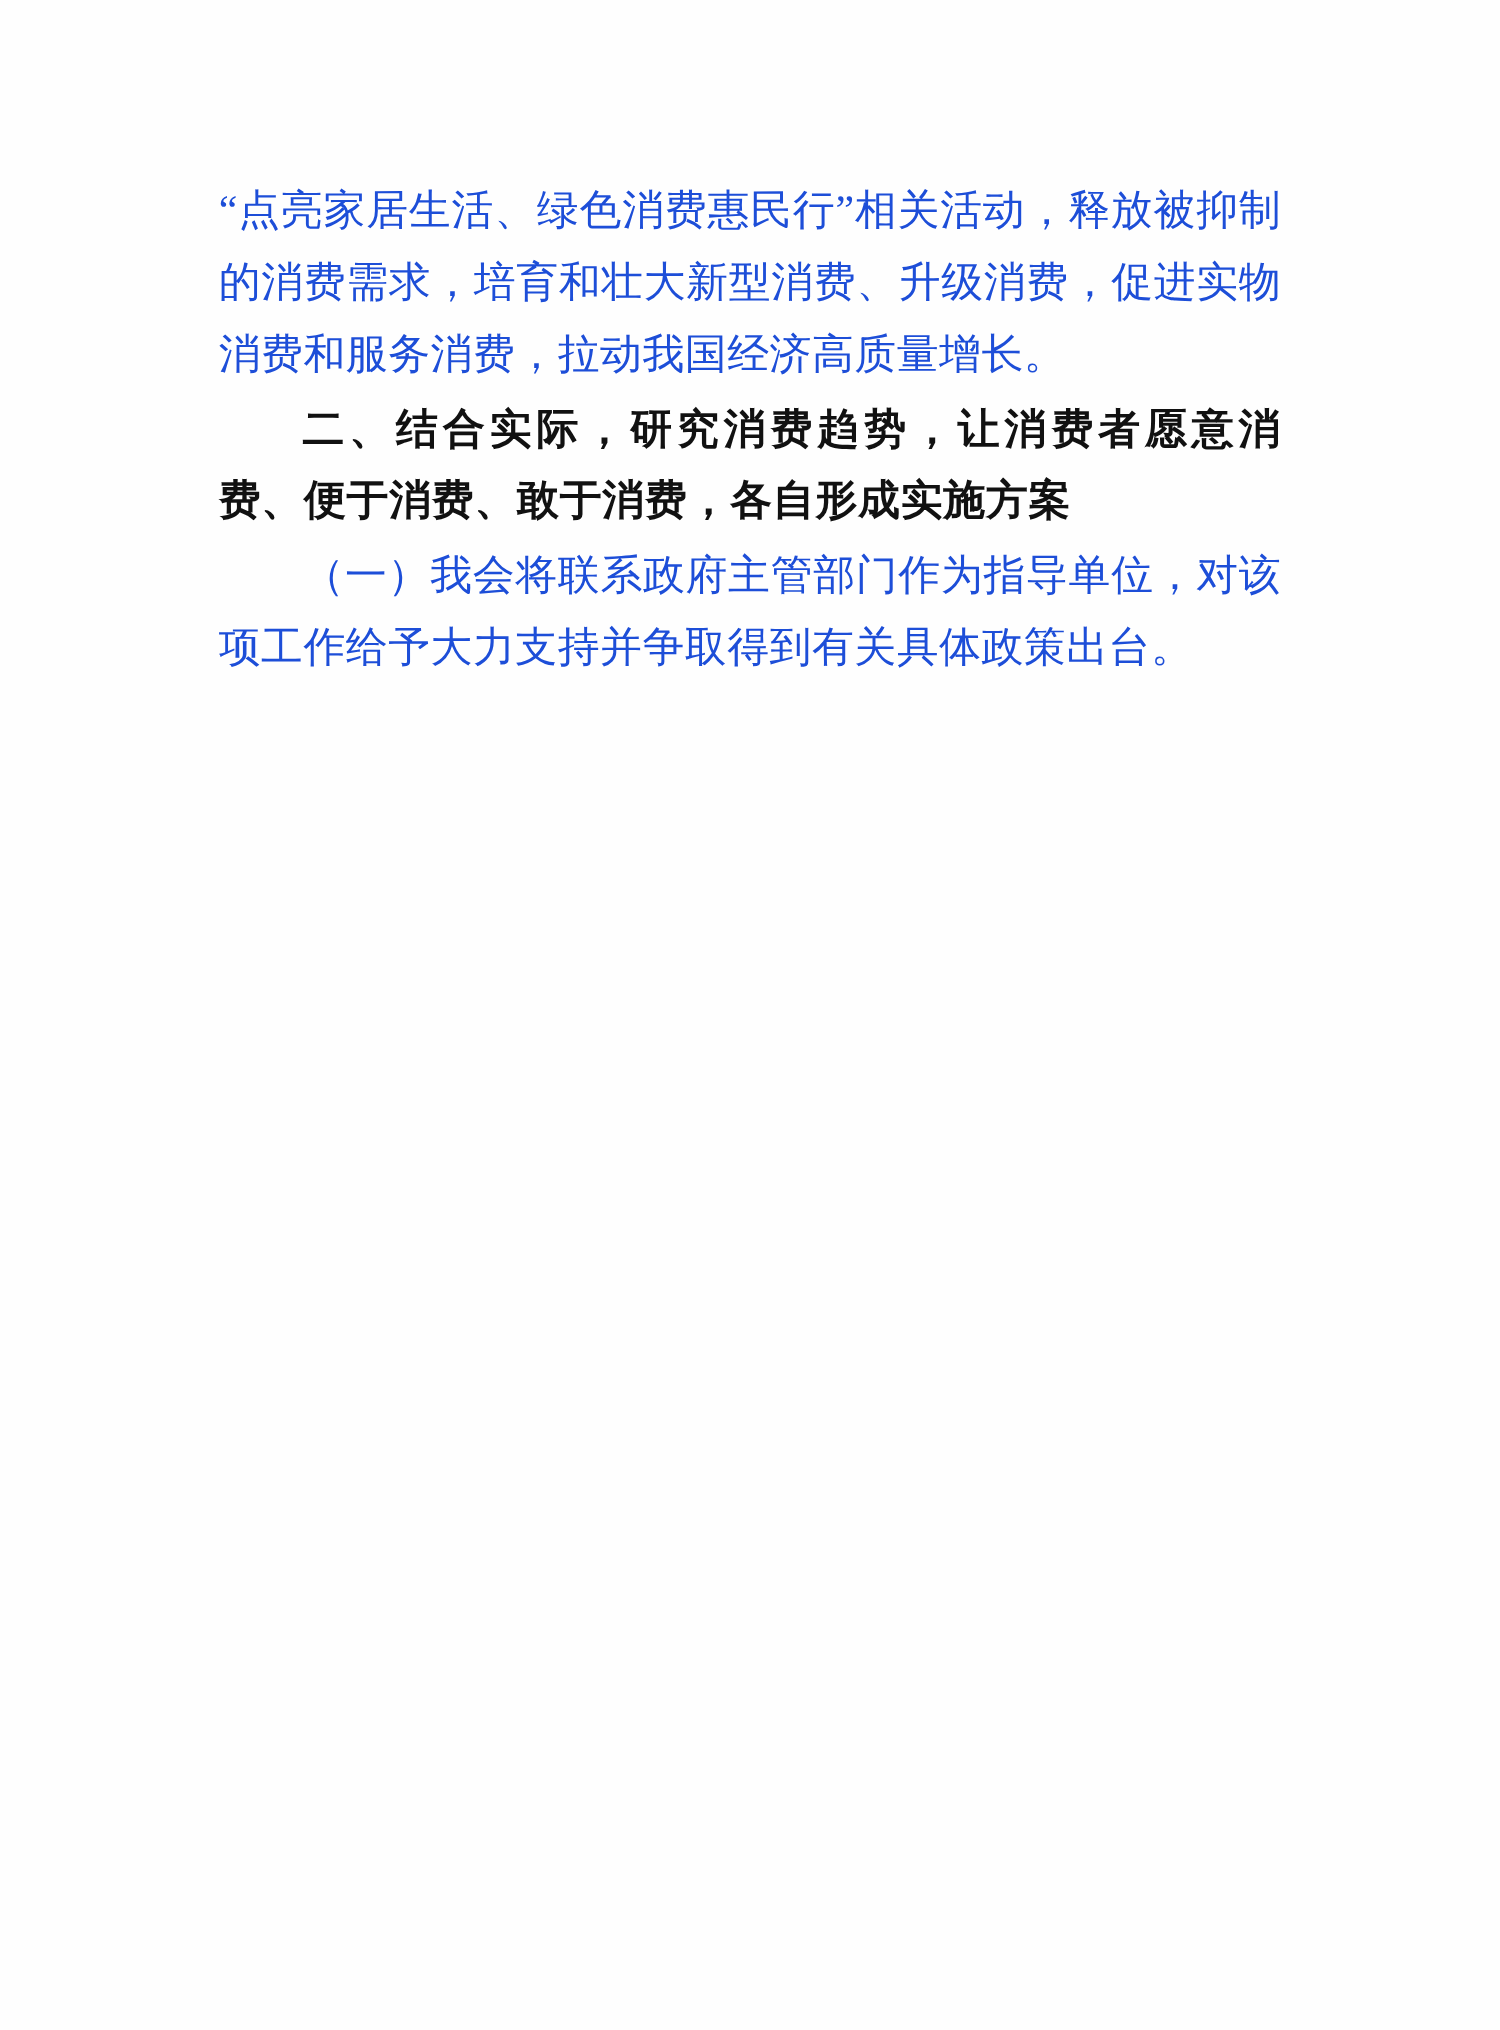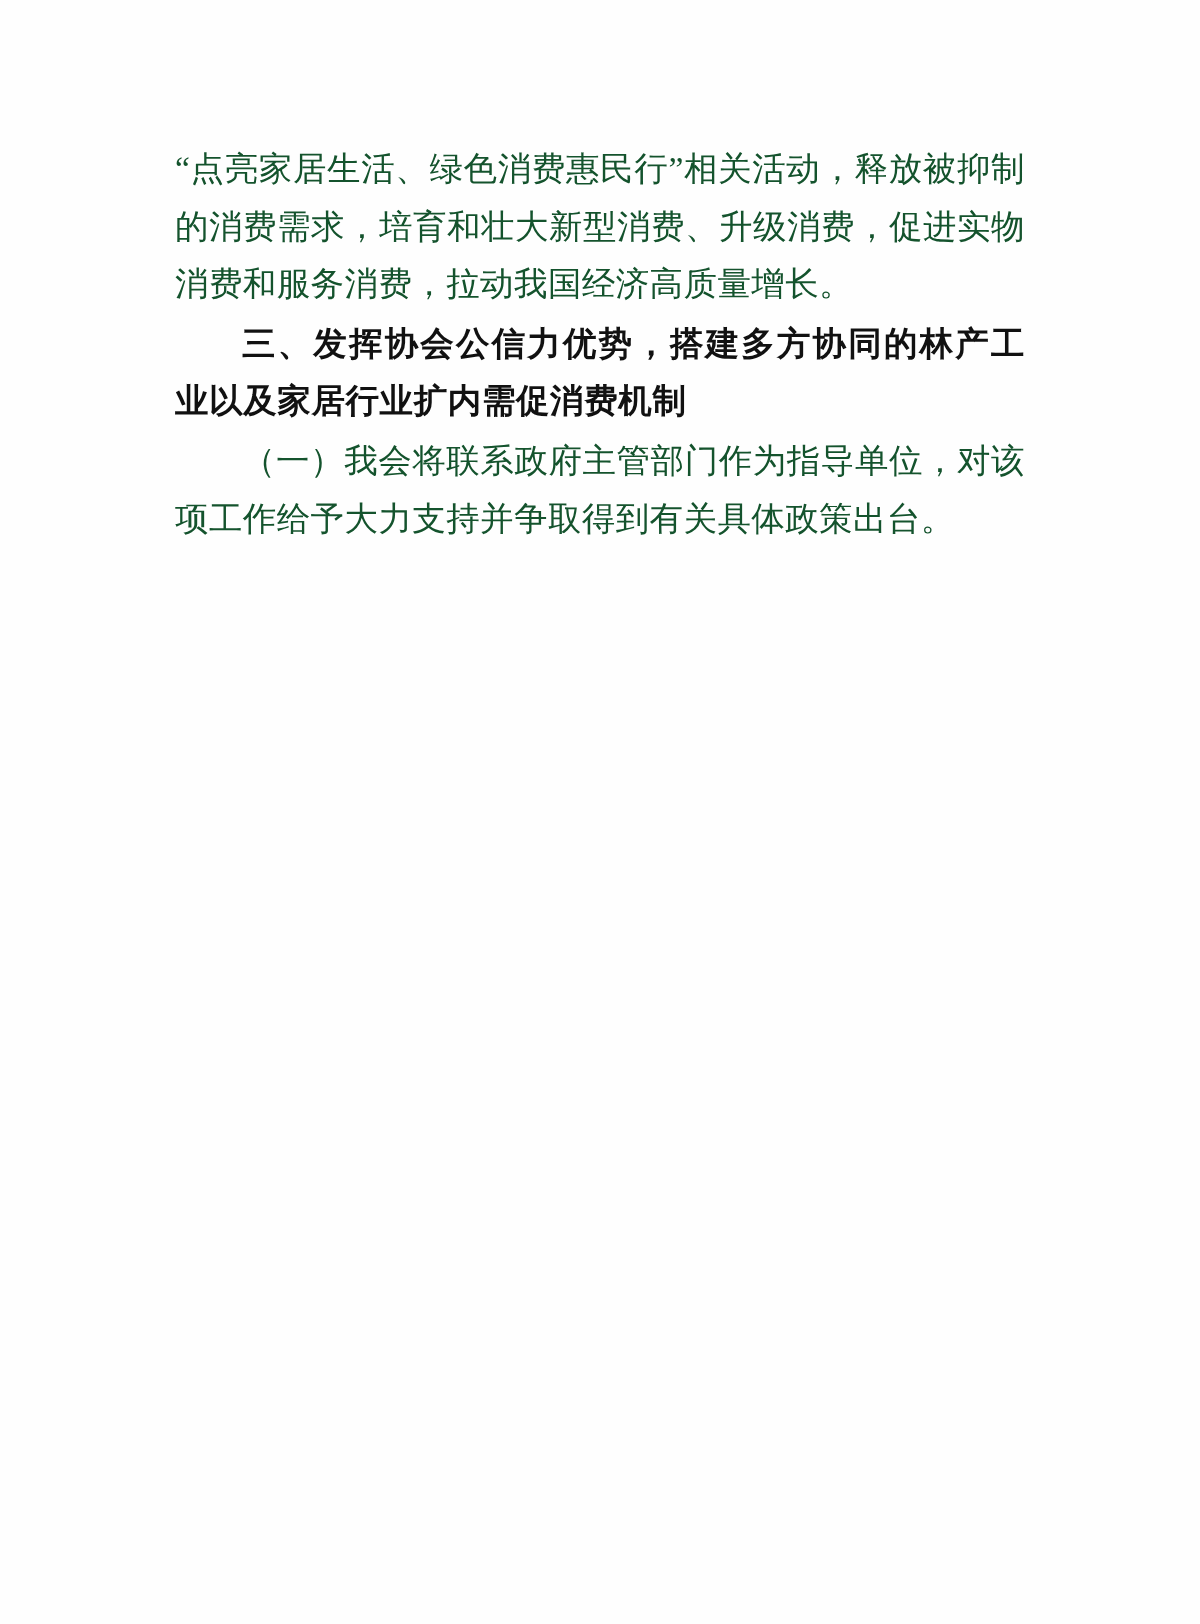--- a/index.html
+++ b/index.html
@@ -25,21 +25,21 @@
   .doc-body {
     width: 850px;
   }
   p {
     margin: 0 0 2px 0;
     font-size: 33.5px;
     line-height: 1.72;
     text-align: justify;
     text-justify: inter-ideograph;
     letter-spacing: 0.4px;
-    color: #14532d;
+    color: #1d4ed8;
     font-family: "Liberation Serif", "DejaVu Serif", serif;
   }
   p.indent {
     text-indent: 2em;
   }
   p.heading {
     text-indent: 2em;
     font-weight: bold;
     color: #111111;
     letter-spacing: 0.6px;
@@ -47,16 +47,16 @@
   p.cont {
     text-indent: 0;
   }
 </style>
 </head>
 <body>
 
 <div class="page">
   <div class="doc-body">
     <p class="cont">“点亮家居生活、绿色消费惠民行”相关活动，释放被抑制的消费需求，培育和壮大新型消费、升级消费，促进实物消费和服务消费，拉动我国经济高质量增长。</p>
-    <p class="heading">三、发挥协会公信力优势，搭建多方协同的林产工业以及家居行业扩内需促消费机制</p>
+    <p class="heading">二、结合实际，研究消费趋势，让消费者愿意消费、便于消费、敢于消费，各自形成实施方案</p>
     <p class="indent">（一）我会将联系政府主管部门作为指导单位，对该项工作给予大力支持并争取得到有关具体政策出台。</p>
   </div>
 </div>
 
 </body></html>

